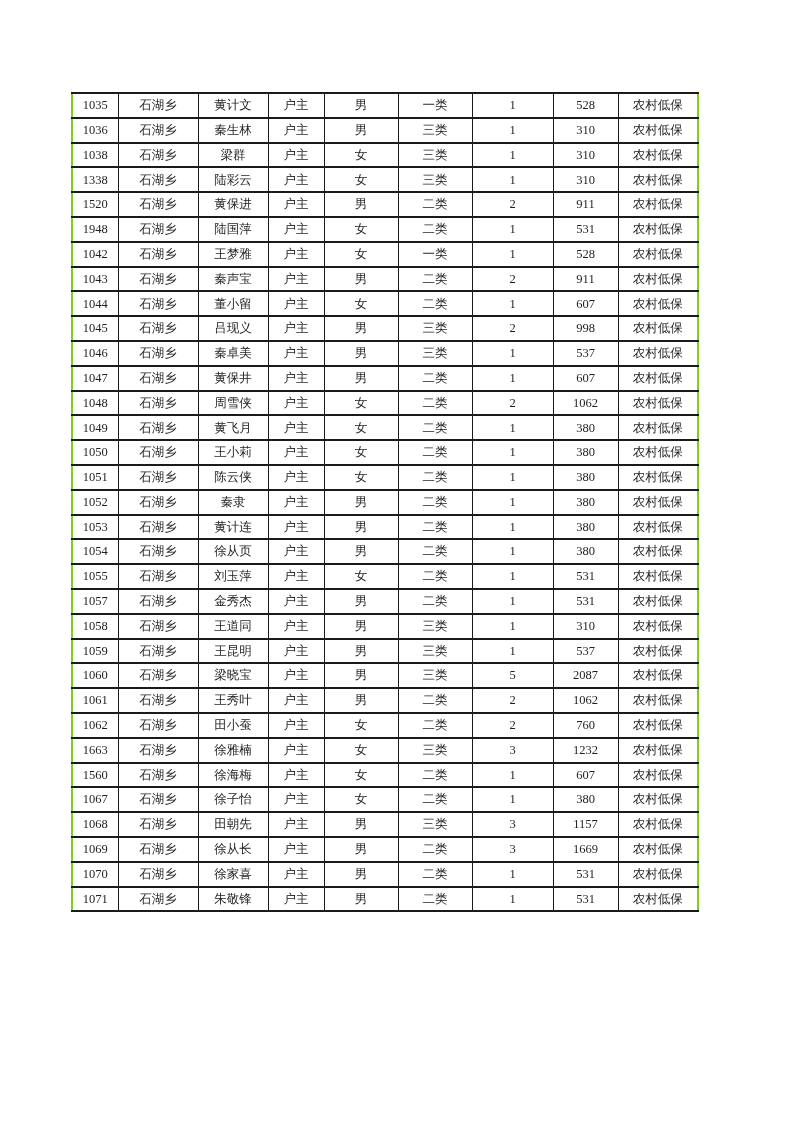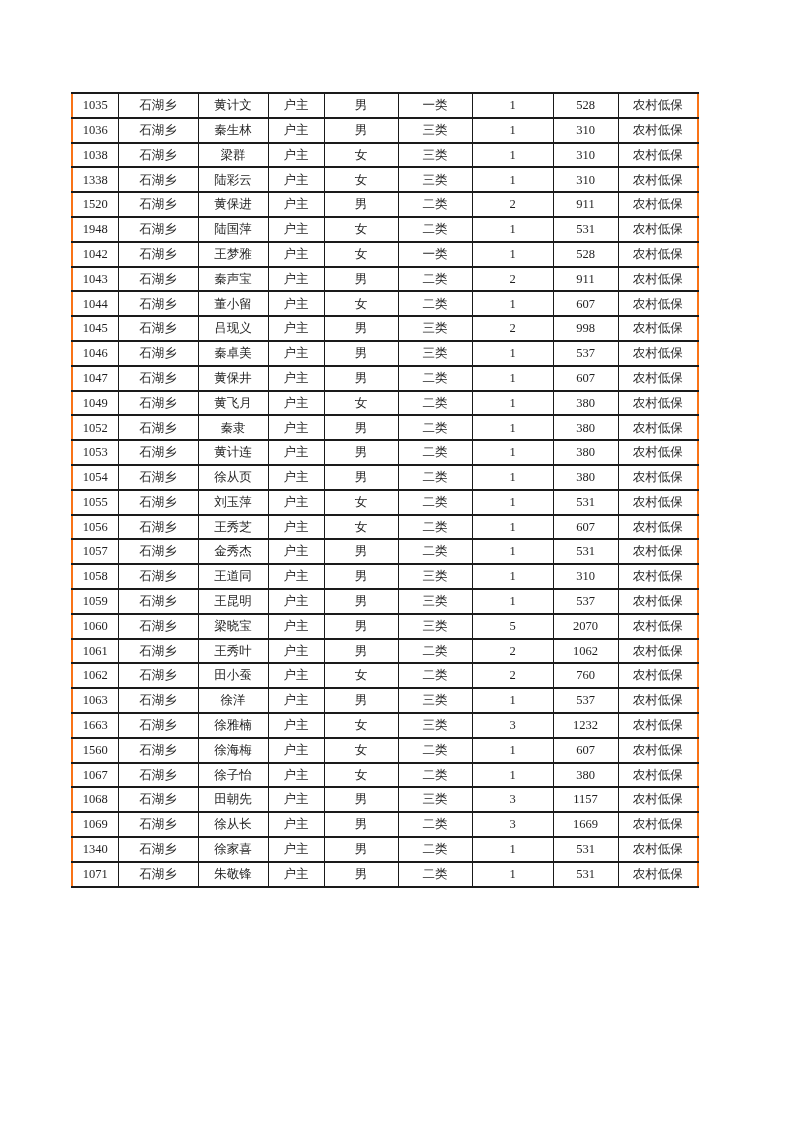--- a/index.html
+++ b/index.html
@@ -19,21 +19,21 @@
     background: #ffffff;
     overflow: hidden;
   }
   table.roster {
     position: absolute;
     left: 71px;
     top: 92px;
     width: 626px;
     border-collapse: collapse;
     table-layout: fixed;
-    border: 2px solid #f97316;
+    border: 2px solid #84cc16;
   }
   table.roster td {
     border: 1px solid #1a1a1a;
     border-top-width: 2px;
     border-bottom-width: 2px;
     height: 22.8px;
     padding: 0;
     text-align: center;
     vertical-align: middle;
     font-size: 12.5px;
@@ -186,31 +186,64 @@
     <td>石湖乡</td>
     <td>黄保井</td>
     <td>户主</td>
     <td>男</td>
     <td>二类</td>
     <td>1</td>
     <td>607</td>
     <td>农村低保</td>
   </tr>
         <tr>
+    <td>1048</td>
+    <td>石湖乡</td>
+    <td>周雪侠</td>
+    <td>户主</td>
+    <td>女</td>
+    <td>二类</td>
+    <td>2</td>
+    <td>1062</td>
+    <td>农村低保</td>
+  </tr>
+        <tr>
     <td>1049</td>
     <td>石湖乡</td>
     <td>黄飞月</td>
     <td>户主</td>
     <td>女</td>
     <td>二类</td>
     <td>1</td>
     <td>380</td>
     <td>农村低保</td>
   </tr>
         <tr>
+    <td>1050</td>
+    <td>石湖乡</td>
+    <td>王小莉</td>
+    <td>户主</td>
+    <td>女</td>
+    <td>二类</td>
+    <td>1</td>
+    <td>380</td>
+    <td>农村低保</td>
+  </tr>
+        <tr>
+    <td>1051</td>
+    <td>石湖乡</td>
+    <td>陈云侠</td>
+    <td>户主</td>
+    <td>女</td>
+    <td>二类</td>
+    <td>1</td>
+    <td>380</td>
+    <td>农村低保</td>
+  </tr>
+        <tr>
     <td>1052</td>
     <td>石湖乡</td>
     <td>秦隶</td>
     <td>户主</td>
     <td>男</td>
     <td>二类</td>
     <td>1</td>
     <td>380</td>
     <td>农村低保</td>
   </tr>
@@ -241,31 +274,20 @@
     <td>石湖乡</td>
     <td>刘玉萍</td>
     <td>户主</td>
     <td>女</td>
     <td>二类</td>
     <td>1</td>
     <td>531</td>
     <td>农村低保</td>
   </tr>
         <tr>
-    <td>1056</td>
-    <td>石湖乡</td>
-    <td>王秀芝</td>
-    <td>户主</td>
-    <td>女</td>
-    <td>二类</td>
-    <td>1</td>
-    <td>607</td>
-    <td>农村低保</td>
-  </tr>
-        <tr>
     <td>1057</td>
     <td>石湖乡</td>
     <td>金秀杰</td>
     <td>户主</td>
     <td>男</td>
     <td>二类</td>
     <td>1</td>
     <td>531</td>
     <td>农村低保</td>
   </tr>
@@ -292,21 +314,21 @@
     <td>农村低保</td>
   </tr>
         <tr>
     <td>1060</td>
     <td>石湖乡</td>
     <td>梁晓宝</td>
     <td>户主</td>
     <td>男</td>
     <td>三类</td>
     <td>5</td>
-    <td>2070</td>
+    <td>2087</td>
     <td>农村低保</td>
   </tr>
         <tr>
     <td>1061</td>
     <td>石湖乡</td>
     <td>王秀叶</td>
     <td>户主</td>
     <td>男</td>
     <td>二类</td>
     <td>2</td>
@@ -315,31 +337,20 @@
   </tr>
         <tr>
     <td>1062</td>
     <td>石湖乡</td>
     <td>田小蚕</td>
     <td>户主</td>
     <td>女</td>
     <td>二类</td>
     <td>2</td>
     <td>760</td>
-    <td>农村低保</td>
-  </tr>
-        <tr>
-    <td>1063</td>
-    <td>石湖乡</td>
-    <td>徐洋</td>
-    <td>户主</td>
-    <td>男</td>
-    <td>三类</td>
-    <td>1</td>
-    <td>537</td>
     <td>农村低保</td>
   </tr>
         <tr>
     <td>1663</td>
     <td>石湖乡</td>
     <td>徐雅楠</td>
     <td>户主</td>
     <td>女</td>
     <td>三类</td>
     <td>3</td>
@@ -384,21 +395,21 @@
     <td>石湖乡</td>
     <td>徐从长</td>
     <td>户主</td>
     <td>男</td>
     <td>二类</td>
     <td>3</td>
     <td>1669</td>
     <td>农村低保</td>
   </tr>
         <tr>
-    <td>1340</td>
+    <td>1070</td>
     <td>石湖乡</td>
     <td>徐家喜</td>
     <td>户主</td>
     <td>男</td>
     <td>二类</td>
     <td>1</td>
     <td>531</td>
     <td>农村低保</td>
   </tr>
         <tr>

